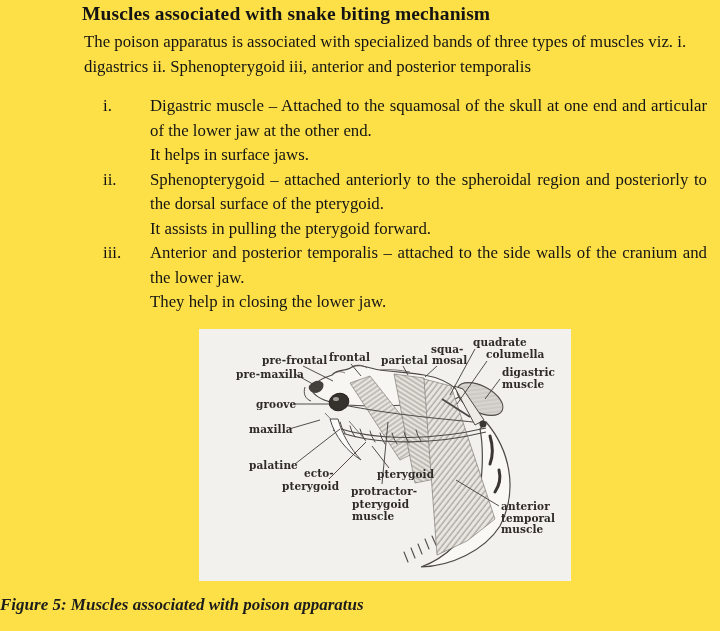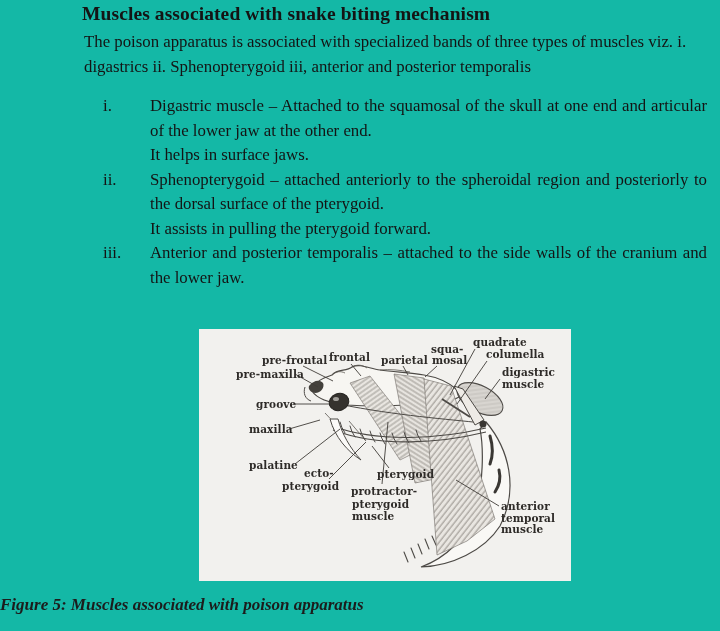--- a/index.html
+++ b/index.html
@@ -1,17 +1,17 @@
 <!DOCTYPE html>
 <html><head>
 <meta charset="utf-8">
 <style>
   html,body{margin:0;padding:0;background:#ffffff;}
   .page{
-    position:relative;width:720px;height:631px;background:#14b8a6;
+    position:relative;width:720px;height:631px;background:#fde047;
     font-family:"Liberation Serif", serif;color:#141414;overflow:hidden;
   }
   .title{
     position:absolute;left:82px;top:3px;margin:0;
     font-size:19.5px;font-weight:bold;letter-spacing:0.1px;
   }
   .intro{
     position:absolute;left:80px;top:26px;width:630px;margin:4px;
     font-size:16.8px;line-height:24.5px;
   }
@@ -53,20 +53,21 @@
       <div class="list-num">ii.</div>
       <div class="list-body">
         <div class="list-main">Sphenopterygoid – attached anteriorly to the spheroidal region and posteriorly to the dorsal surface of the pterygoid.</div>
         <div class="list-note">It assists in pulling the pterygoid forward.</div>
       </div>
     </div>
     <div class="list-item">
       <div class="list-num">iii.</div>
       <div class="list-body">
         <div class="list-main">Anterior and posterior temporalis – attached to the side walls of the cranium and the lower jaw.</div>
+        <div class="list-note">They help in closing the lower jaw.</div>
       </div>
     </div>
   </div>
 
   <div class="figure-wrap">
     <svg viewBox="0 0 372 256" width="372" height="256">
       <defs>
         <pattern id="h1" width="4" height="4" patternUnits="userSpaceOnUse" patternTransform="rotate(55)">
           <line x1="1" y1="0" x2="1" y2="4" stroke="#918d87" stroke-width="0.9"></line>
         </pattern>

